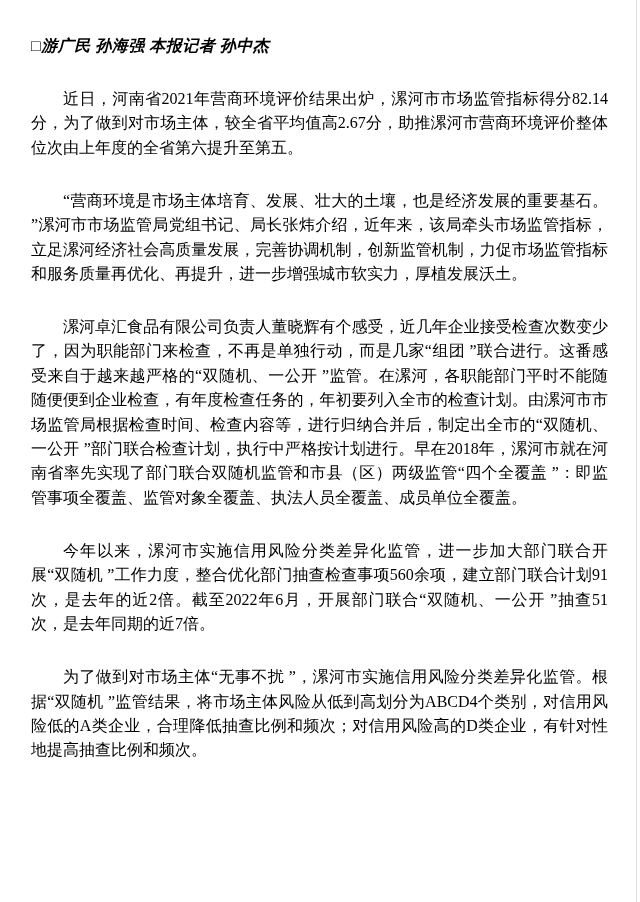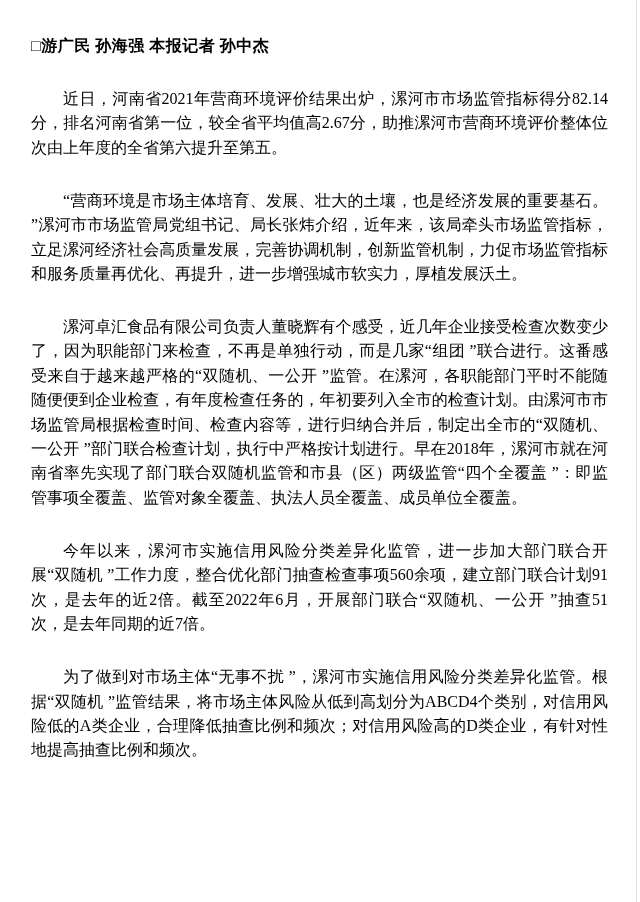--- a/index.html
+++ b/index.html
@@ -21,20 +21,21 @@
     height: 902px;
     padding: 34px 32px 0 31px;
   }
   .byline {
     font-size: 16px;
     line-height: 24.4px;
     font-weight: 700;
     margin: 0 0 28.6px 0;
     white-space: pre-wrap;
     letter-spacing: 0.5px;
+    font-style: italic;
   }
   p.para {
     font-size: 16px;
     line-height: 24.4px;
     margin: 0 0 28.6px 0;
     text-indent: 2em;
     text-align: justify;
     white-space: pre-wrap;
     word-break: break-all;
   }
@@ -46,21 +47,21 @@
     height: 902px;
     background: #e0e0e0;
   }
 </style>
 </head>
 <body>
 
 <div class="page">
   <div class="byline">□游广民 孙海强 本报记者 孙中杰</div>
 
-  <p class="para">近日，河南省2021年营商环境评价结果出炉，漯河市市场监管指标得分82.14分，排名河南省第一位，较全省平均值高2.67分，助推漯河市营商环境评价整体位次由上年度的全省第六提升至第五。</p>
+  <p class="para">近日，河南省2021年营商环境评价结果出炉，漯河市市场监管指标得分82.14分，为了做到对市场主体，较全省平均值高2.67分，助推漯河市营商环境评价整体位次由上年度的全省第六提升至第五。</p>
 
 
   <p class="para">“营商环境是市场主体培育、发展、壮大的土壤，也是经济发展的重要基石。 ”漯河市市场监管局党组书记、局长张炜介绍，近年来，该局牵头市场监管指标，立足漯河经济社会高质量发展，完善协调机制，创新监管机制，力促市场监管指标和服务质量再优化、再提升，进一步增强城市软实力，厚植发展沃土。</p>
 
   <p class="para">漯河卓汇食品有限公司负责人董晓辉有个感受，近几年企业接受检查次数变少了，因为职能部门来检查，不再是单独行动，而是几家“组团 ”联合进行。这番感受来自于越来越严格的“双随机、一公开 ”监管。在漯河，各职能部门平时不能随随便便到企业检查，有年度检查任务的，年初要列入全市的检查计划。由漯河市市场监管局根据检查时间、检查内容等，进行归纳合并后，制定出全市的“双随机、一公开 ”部门联合检查计划，执行中严格按计划进行。早在2018年，漯河市就在河南省率先实现了部门联合双随机监管和市县（区）两级监管“四个全覆盖 ”：即监管事项全覆盖、监管对象全覆盖、执法人员全覆盖、成员单位全覆盖。</p>
 
   <p class="para">今年以来，漯河市实施信用风险分类差异化监管，进一步加大部门联合开展“双随机 ”工作力度，整合优化部门抽查检查事项560余项，建立部门联合计划91次，是去年的近2倍。截至2022年6月，开展部门联合“双随机、一公开 ”抽查51次，是去年同期的近7倍。</p>
 
   <p class="para">为了做到对市场主体“无事不扰 ”，漯河市实施信用风险分类差异化监管。根据“双随机 ”监管结果，将市场主体风险从低到高划分为ABCD4个类别，对信用风险低的A类企业，合理降低抽查比例和频次；对信用风险高的D类企业，有针对性地提高抽查比例和频次。</p>
 </div>

